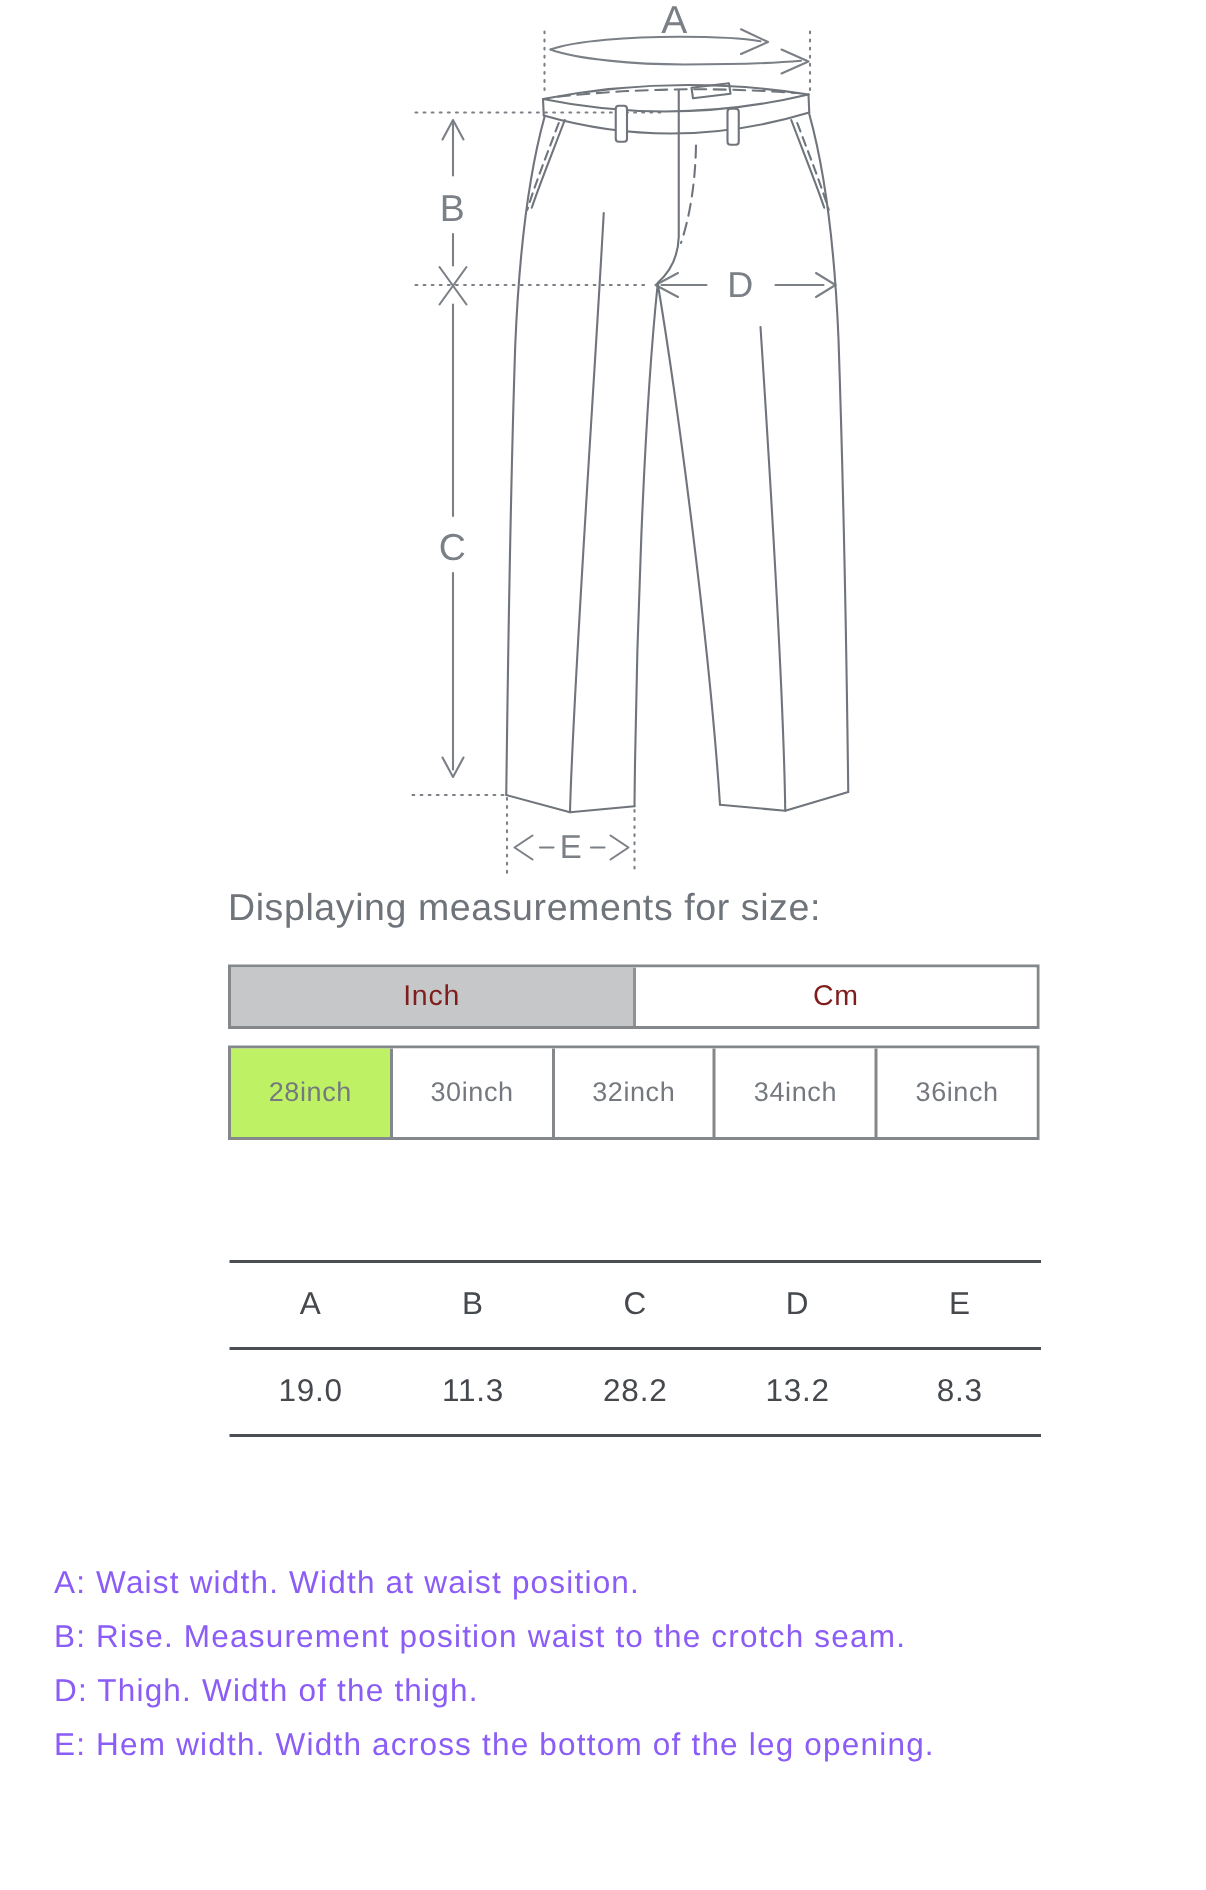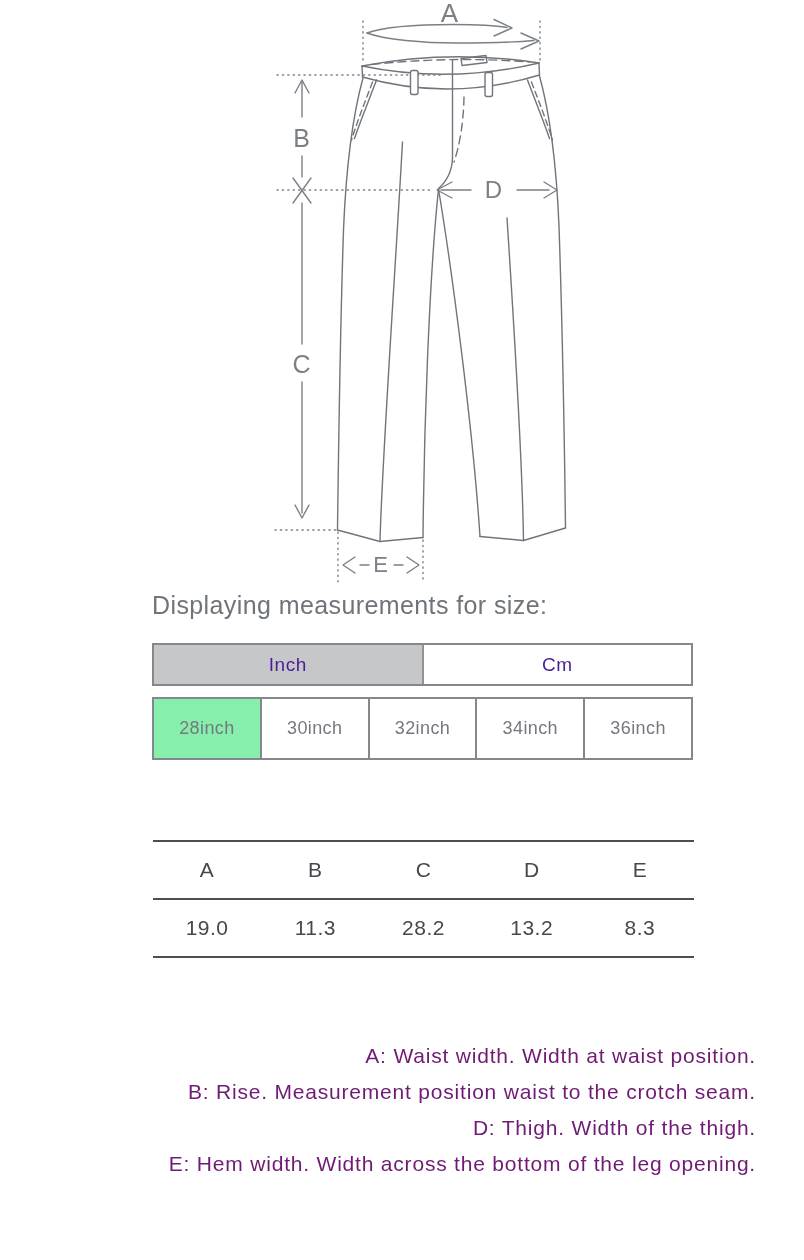--- a/index.html
+++ b/index.html
@@ -20,45 +20,45 @@
 
   
   .size-title{position:absolute;left:152px;top:591px;font-size:25px;font-weight:300;
        color:#6f747a;letter-spacing:0.4px;}
 
   
   .unit-tabs{position:absolute;left:152px;top:643px;width:541px;height:43px;
        display:flex;border:2px solid #85888b;box-sizing:border-box;background:#fff;}
   .unit-tab{flex:1;display:flex;align-items:center;justify-content:center;
        background:#ffffff;border:none;outline:none;font-family:inherit;
-       font-size:19px;font-weight:300;color:#4c1d95;letter-spacing:0.5px;cursor:pointer;padding:0;}
+       font-size:19px;font-weight:300;color:#7f1d1d;letter-spacing:0.5px;cursor:pointer;padding:0;}
   .unit-tab + .unit-tab{border-left:2px solid #909295;}
   .unit-tab.selected{background:#c6c7c8;}
 
   
   .size-tabs{position:absolute;left:152px;top:697px;width:541px;height:63px;
        display:flex;border:2px solid #85888b;box-sizing:border-box;background:#fff;}
   .size-tab{flex:1;display:flex;align-items:center;justify-content:center;
        background:#ffffff;border:none;outline:none;font-family:inherit;
        font-size:18px;font-weight:300;color:#75797f;letter-spacing:0.4px;cursor:pointer;padding:0;}
   .size-tab + .size-tab{border-left:2px solid #85888b;}
-  .size-tab.selected{background:#86efac;}
+  .size-tab.selected{background:#bef264;}
 
   
   .meas-table{position:absolute;left:153px;top:840px;width:541px;box-sizing:border-box;
        border-top:2px solid #4b4f54;border-bottom:2px solid #4b4f54;}
   .meas-row{display:flex;height:56px;align-items:center;}
   .meas-row.header{border-bottom:2px solid #4b4f54;}
   .meas-cell{flex:1;text-align:center;font-size:21px;font-weight:300;
        color:#45494d;letter-spacing:0.5px;}
 
   
   .legend{position:absolute;left:36px;top:1038px;width:720px;}
-  .legend p{margin:0;font-size:21px;font-weight:300;color:#701a75;
-       line-height:36px;letter-spacing:0.8px;text-align:right;}
+  .legend p{margin:0;font-size:21px;font-weight:300;color:#8b5cf6;
+       line-height:36px;letter-spacing:0.8px;}
 </style>
 </head>
 <body>
 
 <div class="page">
 
   <svg class="diagram" viewBox="0 0 804 590">
 
     <g>
       <text class="lbl" x="450" y="22" font-size="26">A</text>

